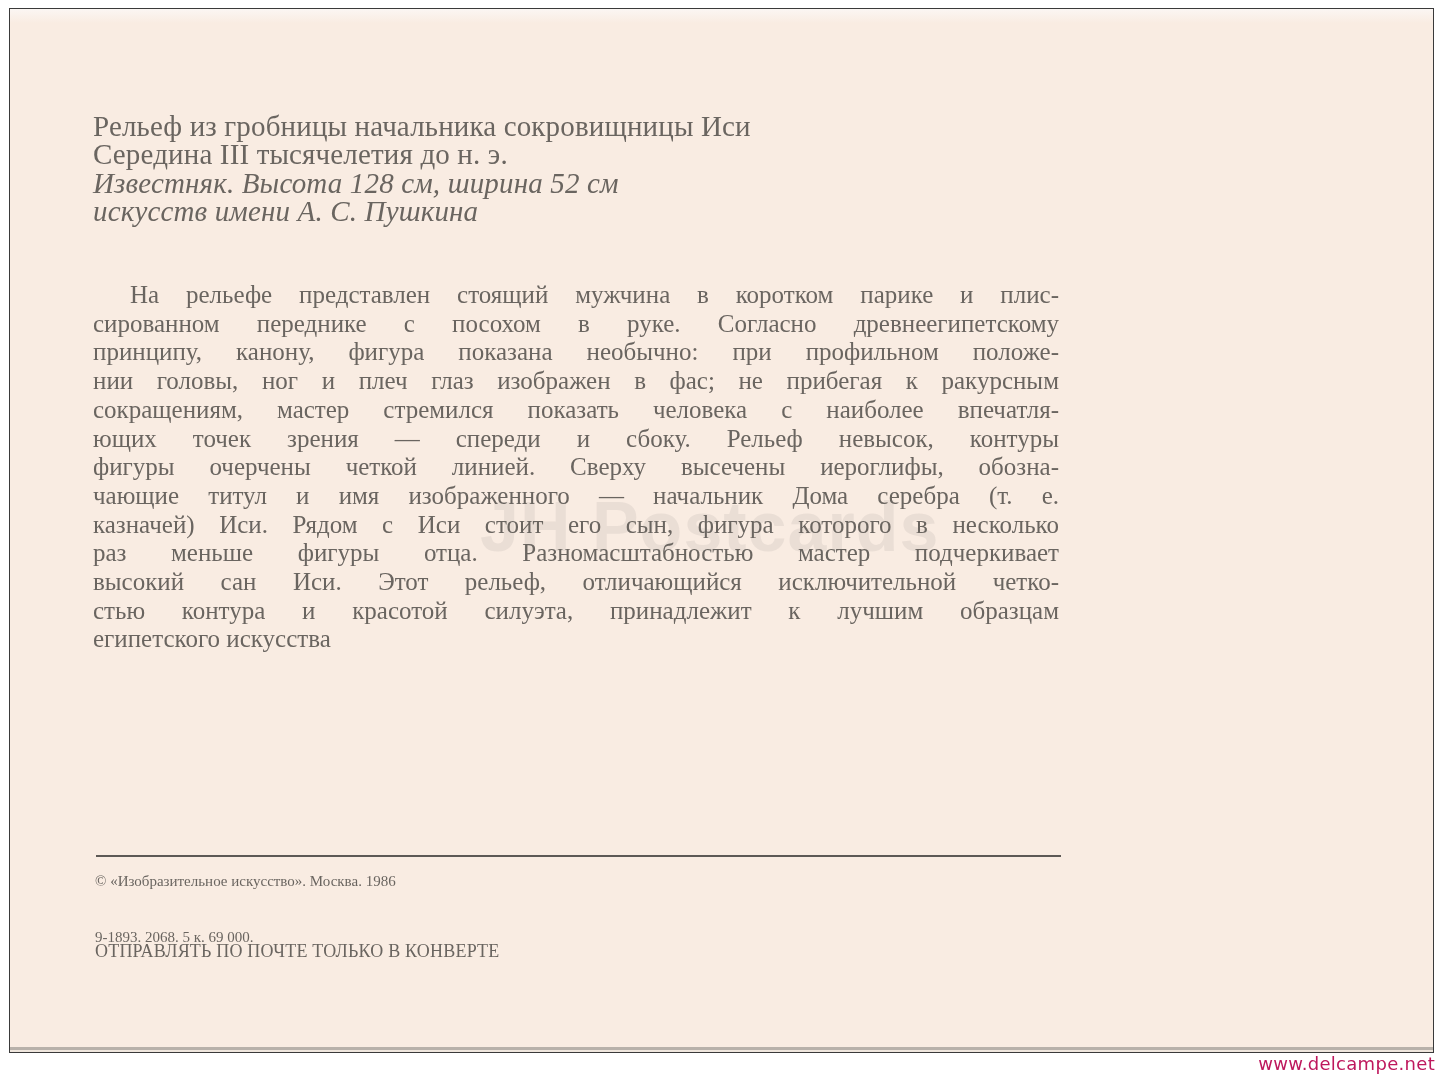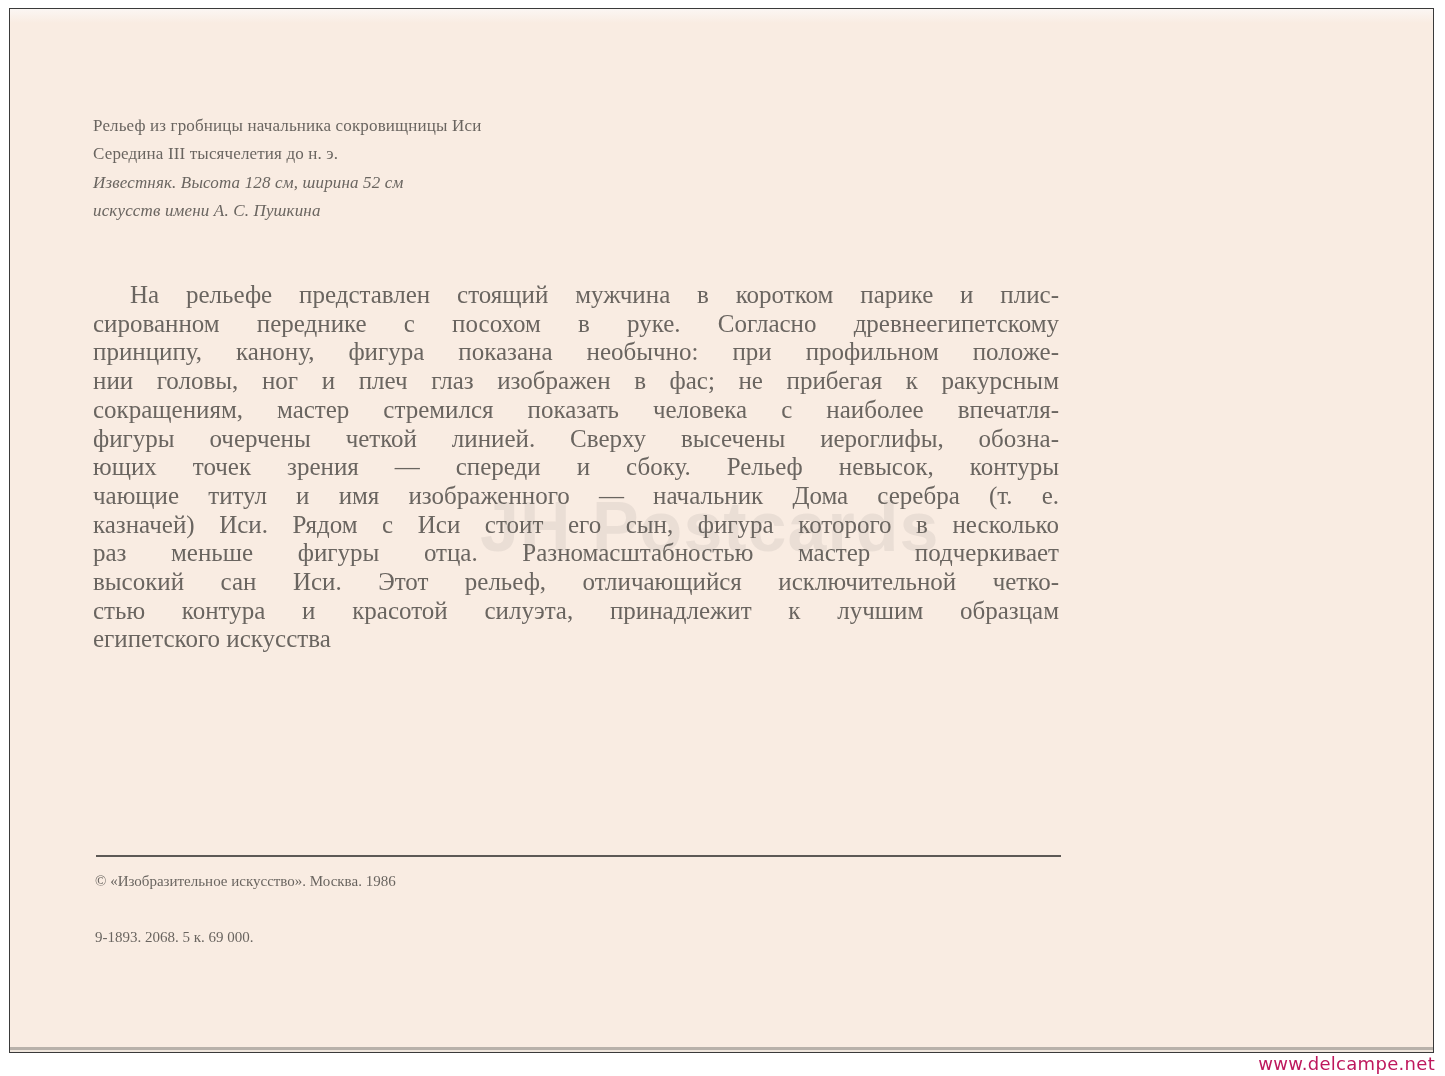--- a/index.html
+++ b/index.html
@@ -44,21 +44,21 @@
     height: 2px;
     background: #efe6dd;
   }
   .text {
     color: #6a6560;
   }
   .heading {
     position: absolute;
     left: 83px;
     top: 103px;
-    font-size: 17px;
+    font-size: 29px;
     line-height: 28.4px;
     letter-spacing: 0.15px;
   }
   .heading .line { display: block; white-space: nowrap; }
   .heading .italic { font-style: italic; }
   .body-text {
     position: absolute;
     left: 83px;
     top: 272px;
     width: 966px;
@@ -138,36 +138,37 @@
     <span class="line italic">Известняк. Высота 128 см, ширина 52  см</span>
     <span class="line italic">искусств имени А. С. Пушкина</span>
   </div>
 
   <div class="body-text text">
     <span class="line first">На рельефе представлен стоящий мужчина в коротком парике и плис-</span>
     <span class="line">сированном переднике с посохом в руке. Согласно древнеегипетскому</span>
     <span class="line">принципу, канону, фигура показана необычно: при профильном положе-</span>
     <span class="line">нии головы, ног и плеч глаз изображен в фас; не прибегая к ракурсным</span>
     <span class="line">сокращениям, мастер стремился показать человека с наиболее впечатля-</span>
+    <span class="line">ющих точек зрения — спереди и сбоку. Рельеф невысок, контуры</span>
     <span class="line">фигуры очерчены четкой линией. Сверху высечены иероглифы, обозна-</span>
-    <span class="line">ющих точек зрения — спереди и сбоку. Рельеф невысок, контуры</span>
     <span class="line">чающие титул и имя изображенного — начальник Дома серебра (т. е.</span>
     <span class="line">казначей) Иси. Рядом с Иси стоит его сын, фигура которого в несколько</span>
     <span class="line">раз меньше фигуры отца. Разномасштабностью мастер подчеркивает</span>
     <span class="line">высокий сан Иси. Этот рельеф, отличающийся исключительной четко-</span>
     <span class="line">стью контура и красотой силуэта, принадлежит к лучшим образцам</span>
     <span class="line last">египетского искусства</span>
   </div>
 
   <div class="rule"></div>
 
   <div class="footer copyright text">
     <span>©</span>
     <span>«Изобразительное искусство». Москва. 1986</span>
   </div>
   <div class="footer code text">9-1893. 2068. 5 к. 69 000.</div>
+  <div class="footer notice text">ОТПРАВЛЯТЬ ПО ПОЧТЕ ТОЛЬКО В КОНВЕРТЕ</div>
 
   <div class="card-bottom-strip"></div>
   <div class="card-bottom-light"></div>
 </div>
 
 <div class="credit-left">Jaanhus</div>
 <div class="credit-right">www.delcampe.net</div>
 
 </body></html>

